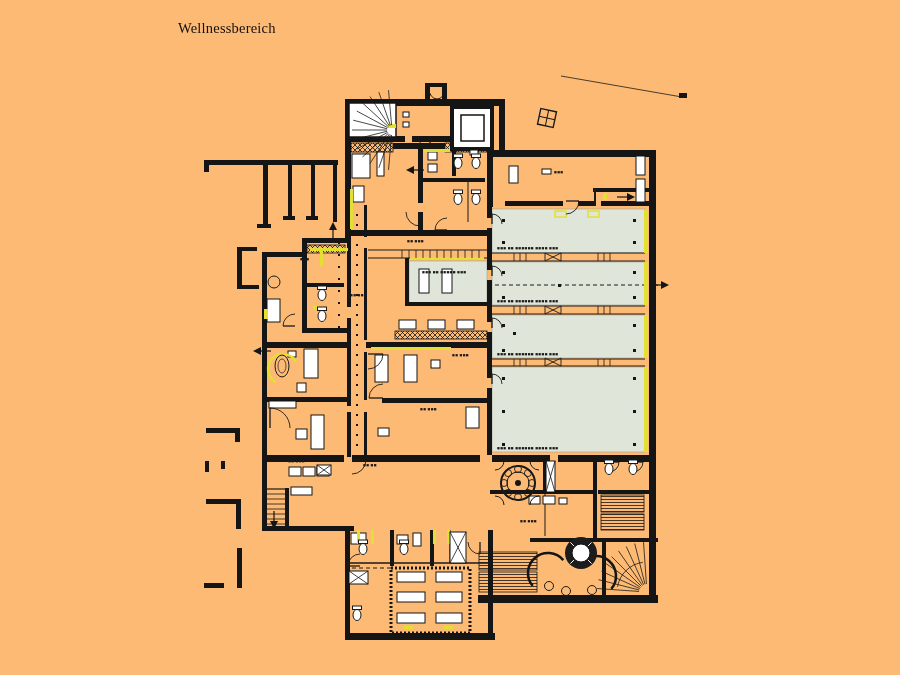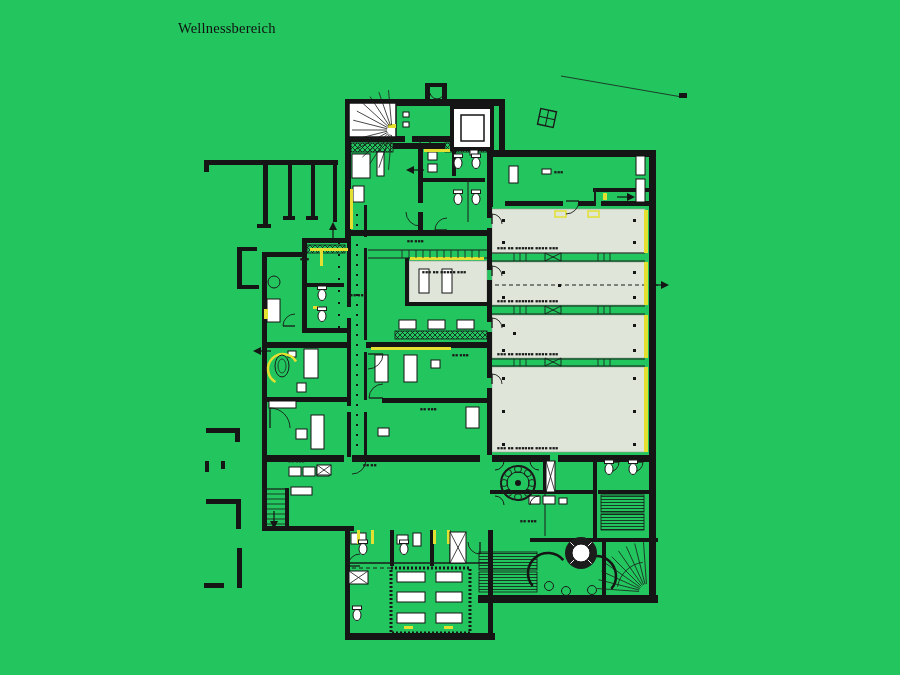--- a/index.html
+++ b/index.html
@@ -1,16 +1,16 @@
 <!DOCTYPE html>
 <html><head>
 <meta charset="utf-8">
 <style>
   html,body{margin:0;padding:0;background:#fff;}
-  #stage{position:relative;width:900px;height:675px;background:#22c55e;overflow:hidden;
+  #stage{position:relative;width:900px;height:675px;background:#fdba74;overflow:hidden;
          font-family:"Liberation Sans",sans-serif;}
   #plan-title{position:absolute;left:178px;top:20px;font-family:"Liberation Serif",serif;
          font-size:14.5px;color:#111;letter-spacing:.2px;}
   svg{position:absolute;left:0;top:0;}
 </style>
 </head>
 <body>
 
 <div id="stage">
   <div id="plan-title">Wellnessbereich</div>

